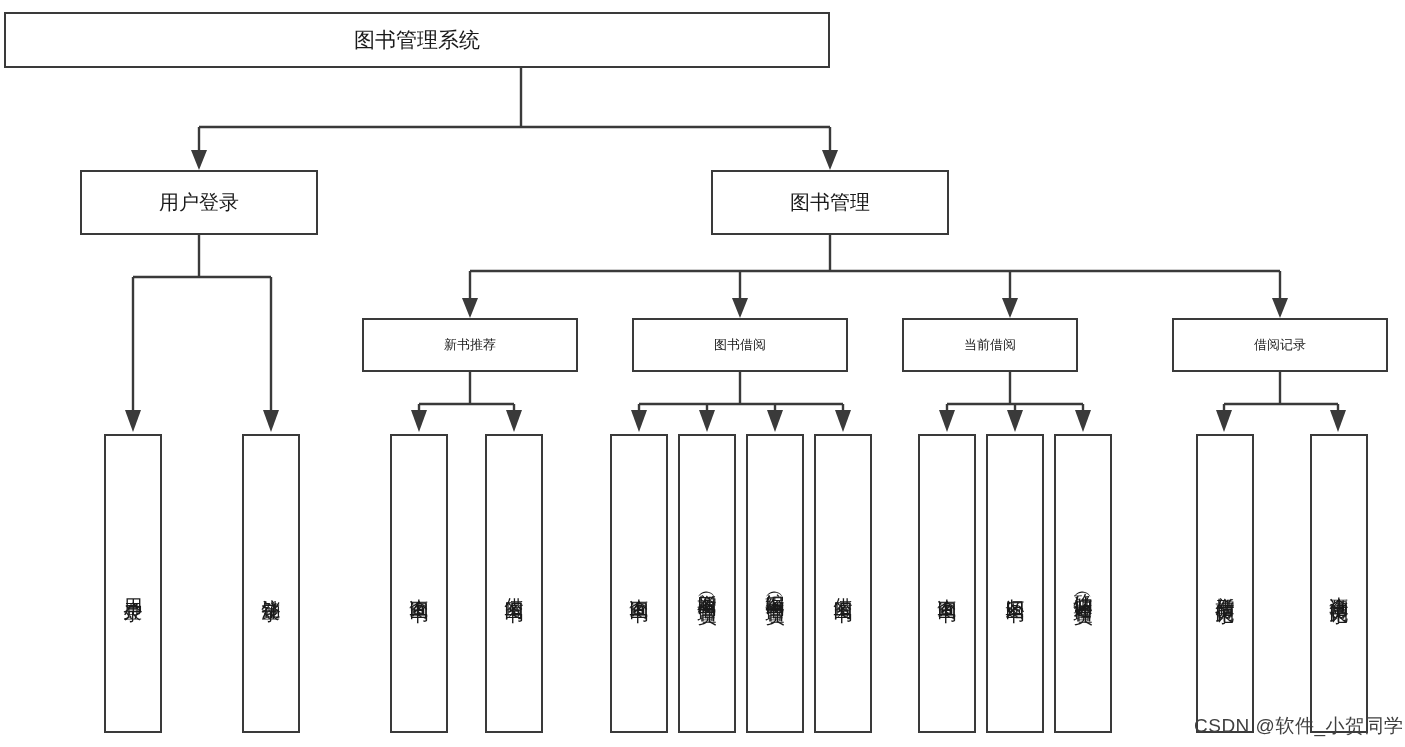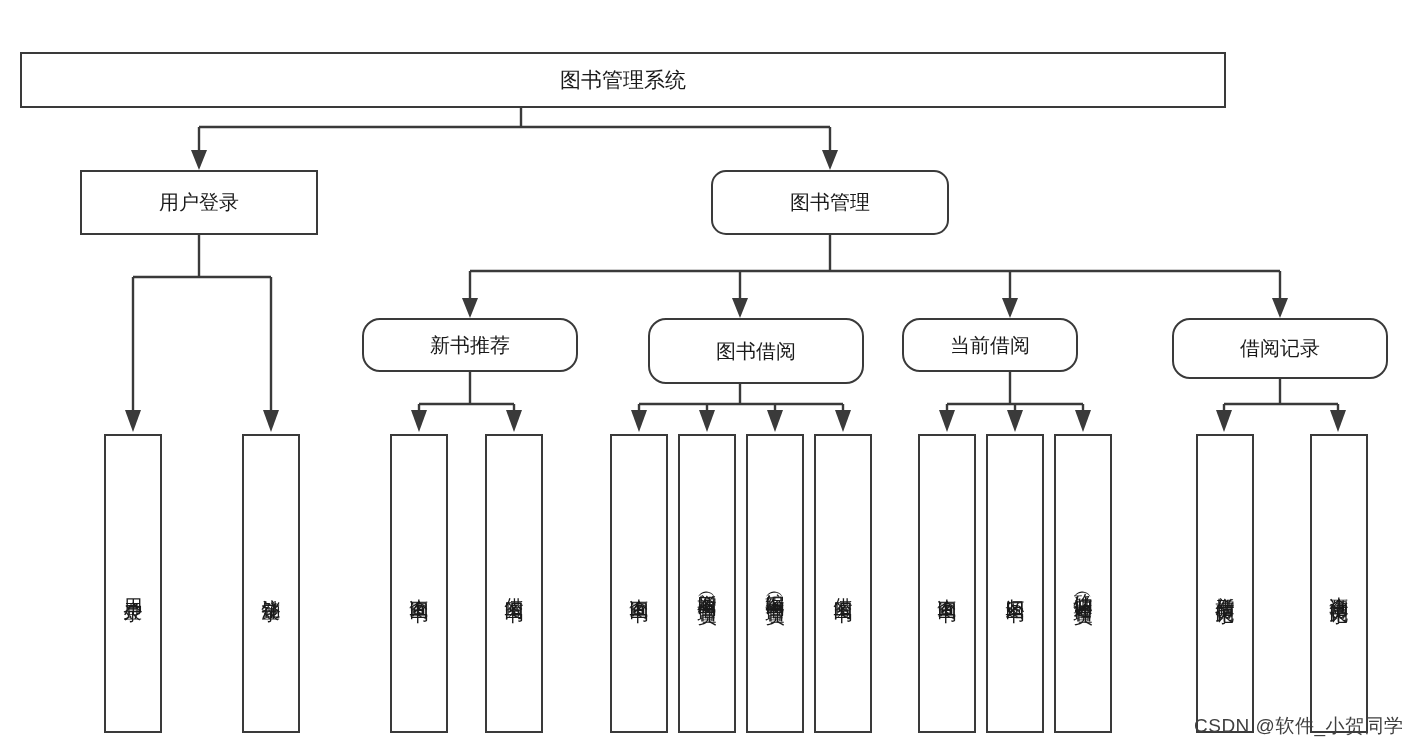--- a/index.html
+++ b/index.html
@@ -29,22 +29,21 @@
     line-height: 1.25;
     text-align: center;
   }
   .node.root {
     font-size: 21px;
   }
   .node.lvl1 {
     font-size: 20px;
   }
   .node.lvl2 {
-    font-size: 20px;
-    border-radius: 18px;
+    font-size: 13px;
   }
   .node.leaf {
     font-size: 19px;
     writing-mode: vertical-rl;
     text-orientation: upright;
     letter-spacing: 2px;
     padding-top: 6px;
   }
   .node.leaf .txt {
     writing-mode: vertical-rl;
@@ -138,41 +137,41 @@
     <polygon class="arrowhead" points="1075,410 1091,410 1083,432"></polygon>
 
     <path class="wire" d="M 1280 372 L 1280 404"></path>
     <path class="wire" d="M 1224 404 L 1338 404"></path>
     <path class="wire" d="M 1224 404 L 1224 412"></path>
     <polygon class="arrowhead" points="1216,410 1232,410 1224,432"></polygon>
     <path class="wire" d="M 1338 404 L 1338 412"></path>
     <polygon class="arrowhead" points="1330,410 1346,410 1338,432"></polygon>
   </svg>
 
-  <div class="node root" style="left:20px; top:12px; width:1206px; height:56px;margin-top:40px;">
+  <div class="node root" style="left:4px; top:12px; width:826px; height:56px;">
     <span class="txt">图书管理系统</span>
   </div>
 
   <div class="node lvl1" style="left:80px; top:170px; width:238px; height:65px;">
     <span class="txt">用户登录</span>
   </div>
-  <div class="node lvl1" style="left:711px; top:170px; width:238px; height:65px;border-radius:15px;">
+  <div class="node lvl1" style="left:711px; top:170px; width:238px; height:65px;">
     <span class="txt">图书管理</span>
   </div>
 
   <div class="node lvl2" style="left:362px; top:318px; width:216px; height:54px;">
     <span class="txt">新书推荐</span>
   </div>
-  <div class="node lvl2" style="left:648px; top:318px; width:216px; height:66px;text-align:right;">
+  <div class="node lvl2" style="left:632px; top:318px; width:216px; height:54px;text-align:right;">
     <span class="txt">图书借阅</span>
   </div>
   <div class="node lvl2" style="left:902px; top:318px; width:176px; height:54px;">
     <span class="txt">当前借阅</span>
   </div>
-  <div class="node lvl2" style="left:1172px; top:318px; width:216px; height:61px;">
+  <div class="node lvl2" style="left:1172px; top:318px; width:216px; height:54px;">
     <span class="txt">借阅记录</span>
   </div>
 
   <div class="node leaf" style="left:104px; top:434px; width:58px; height:299px;">
     <span class="txt">用户登录</span>
   </div>
   <div class="node leaf" style="left:242px; top:434px; width:58px; height:299px;">
     <span class="txt">注销登录</span>
   </div>
 

